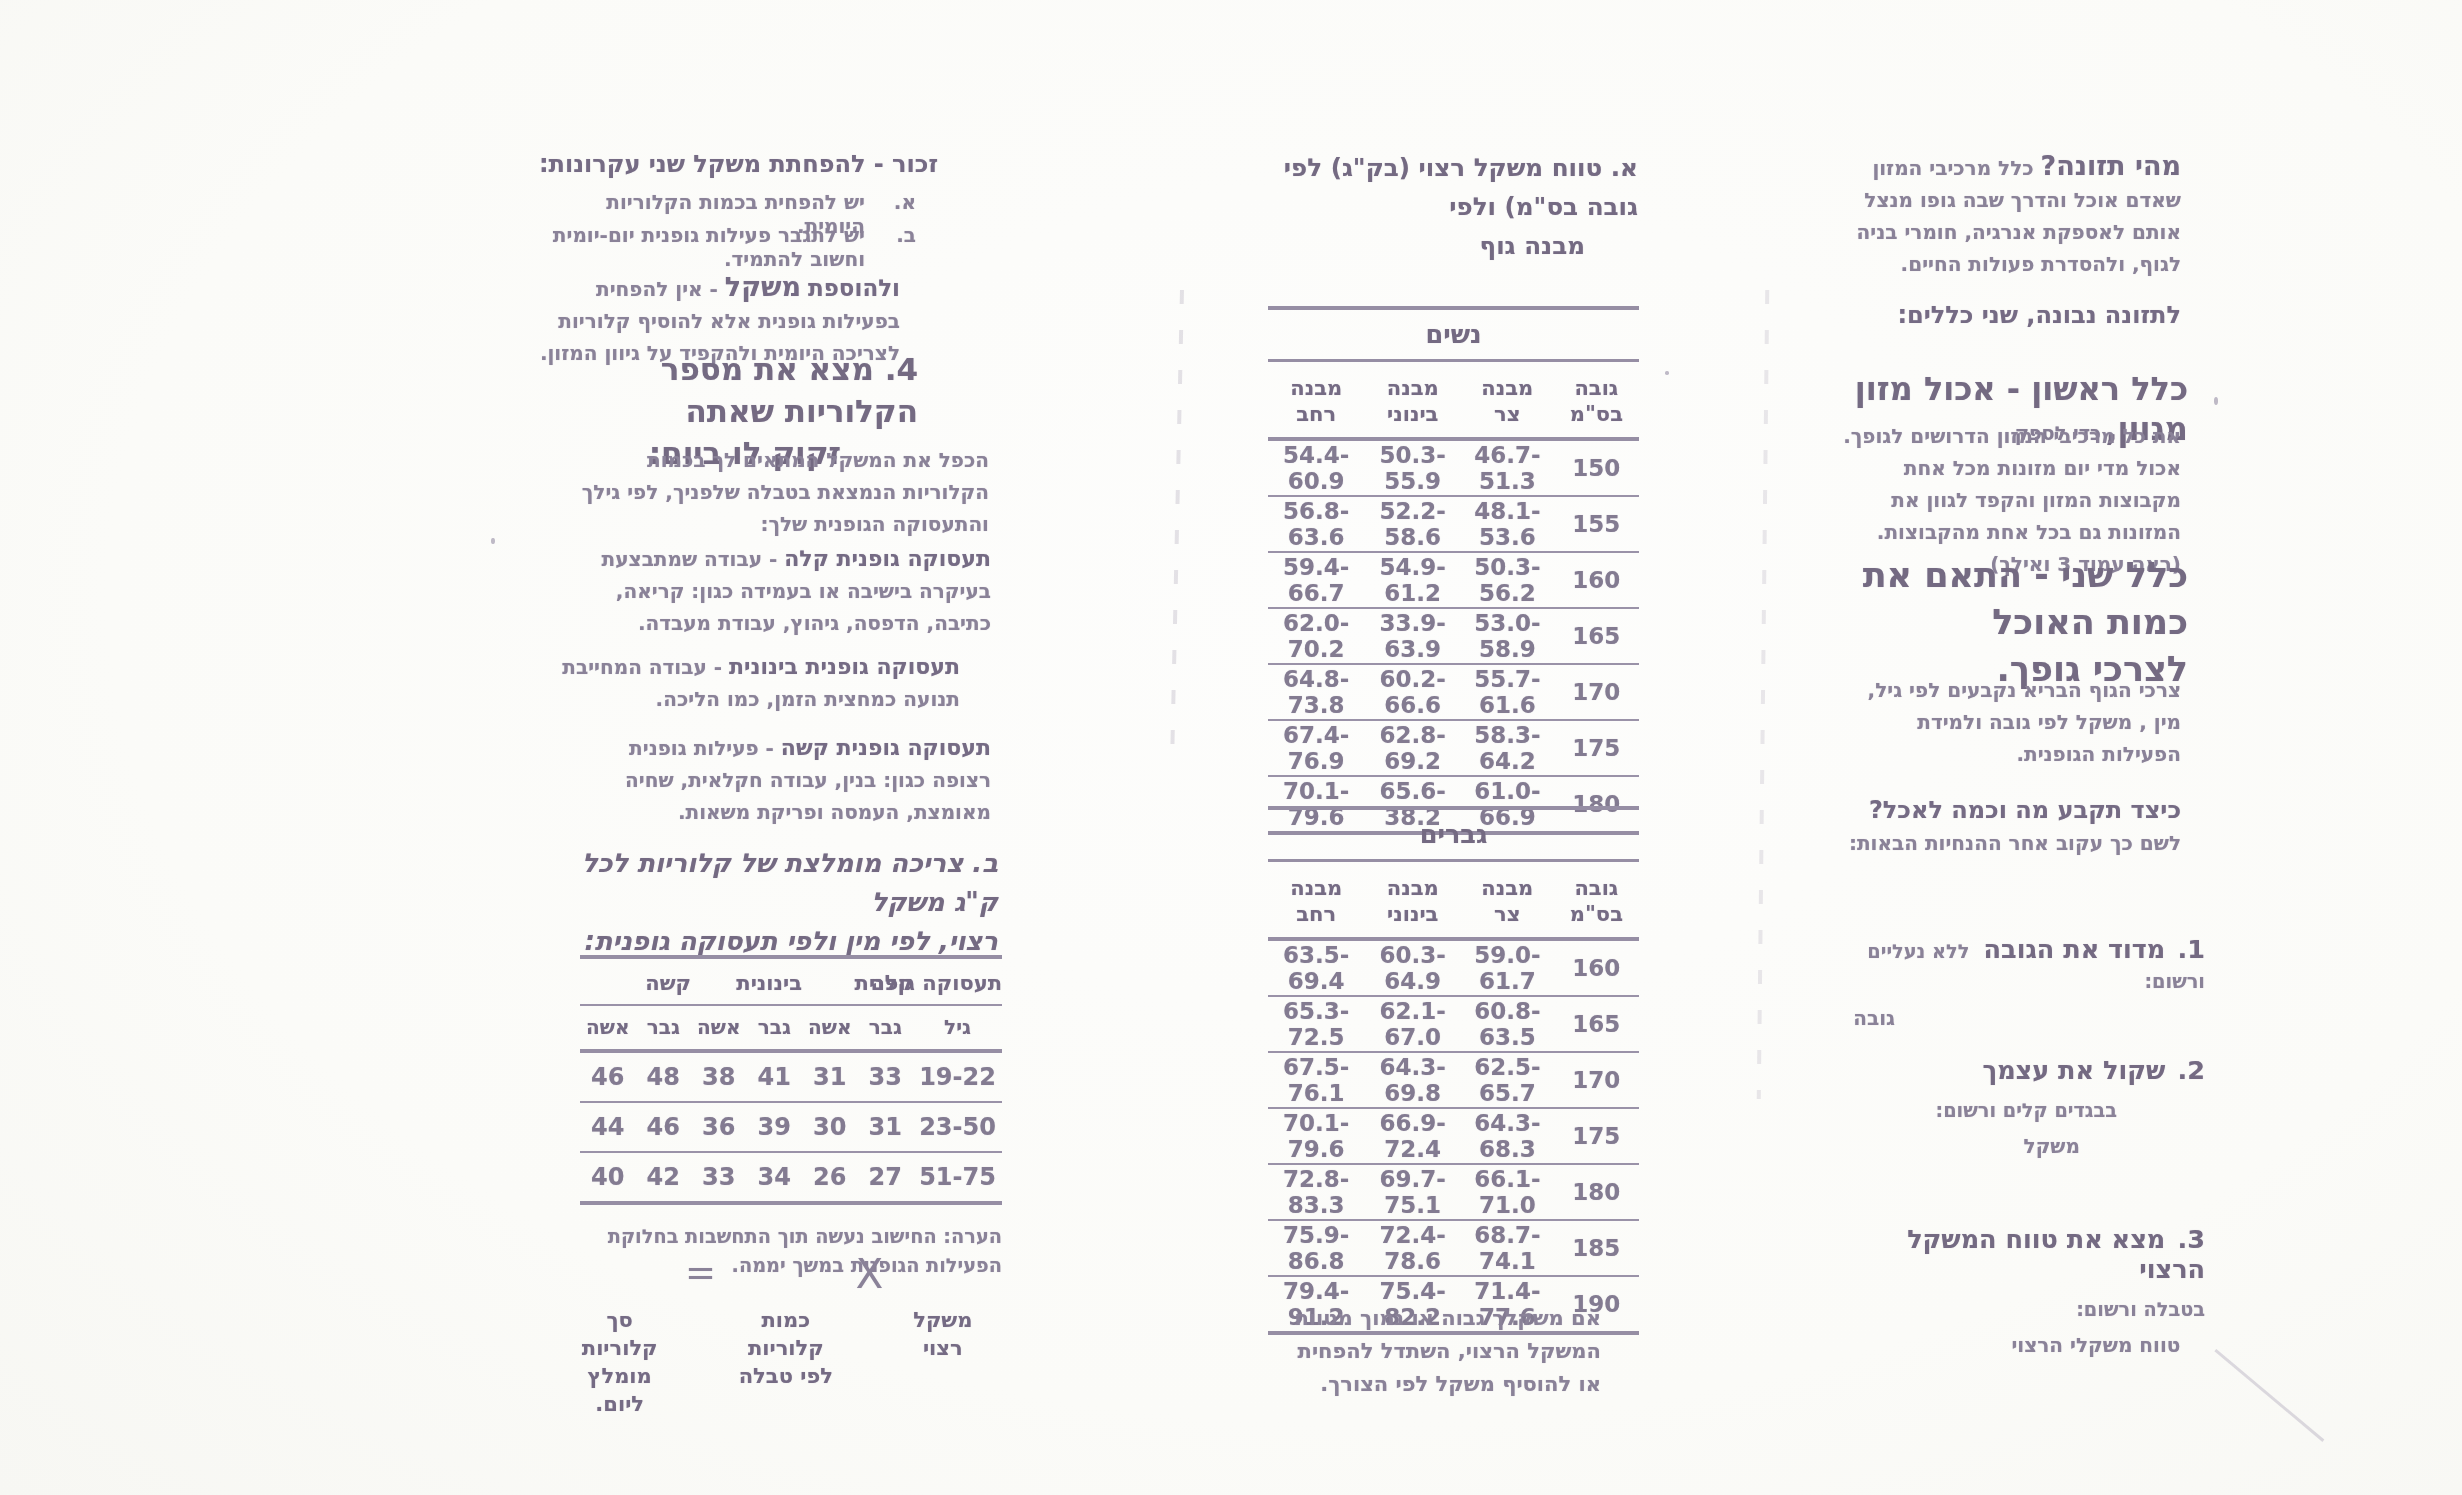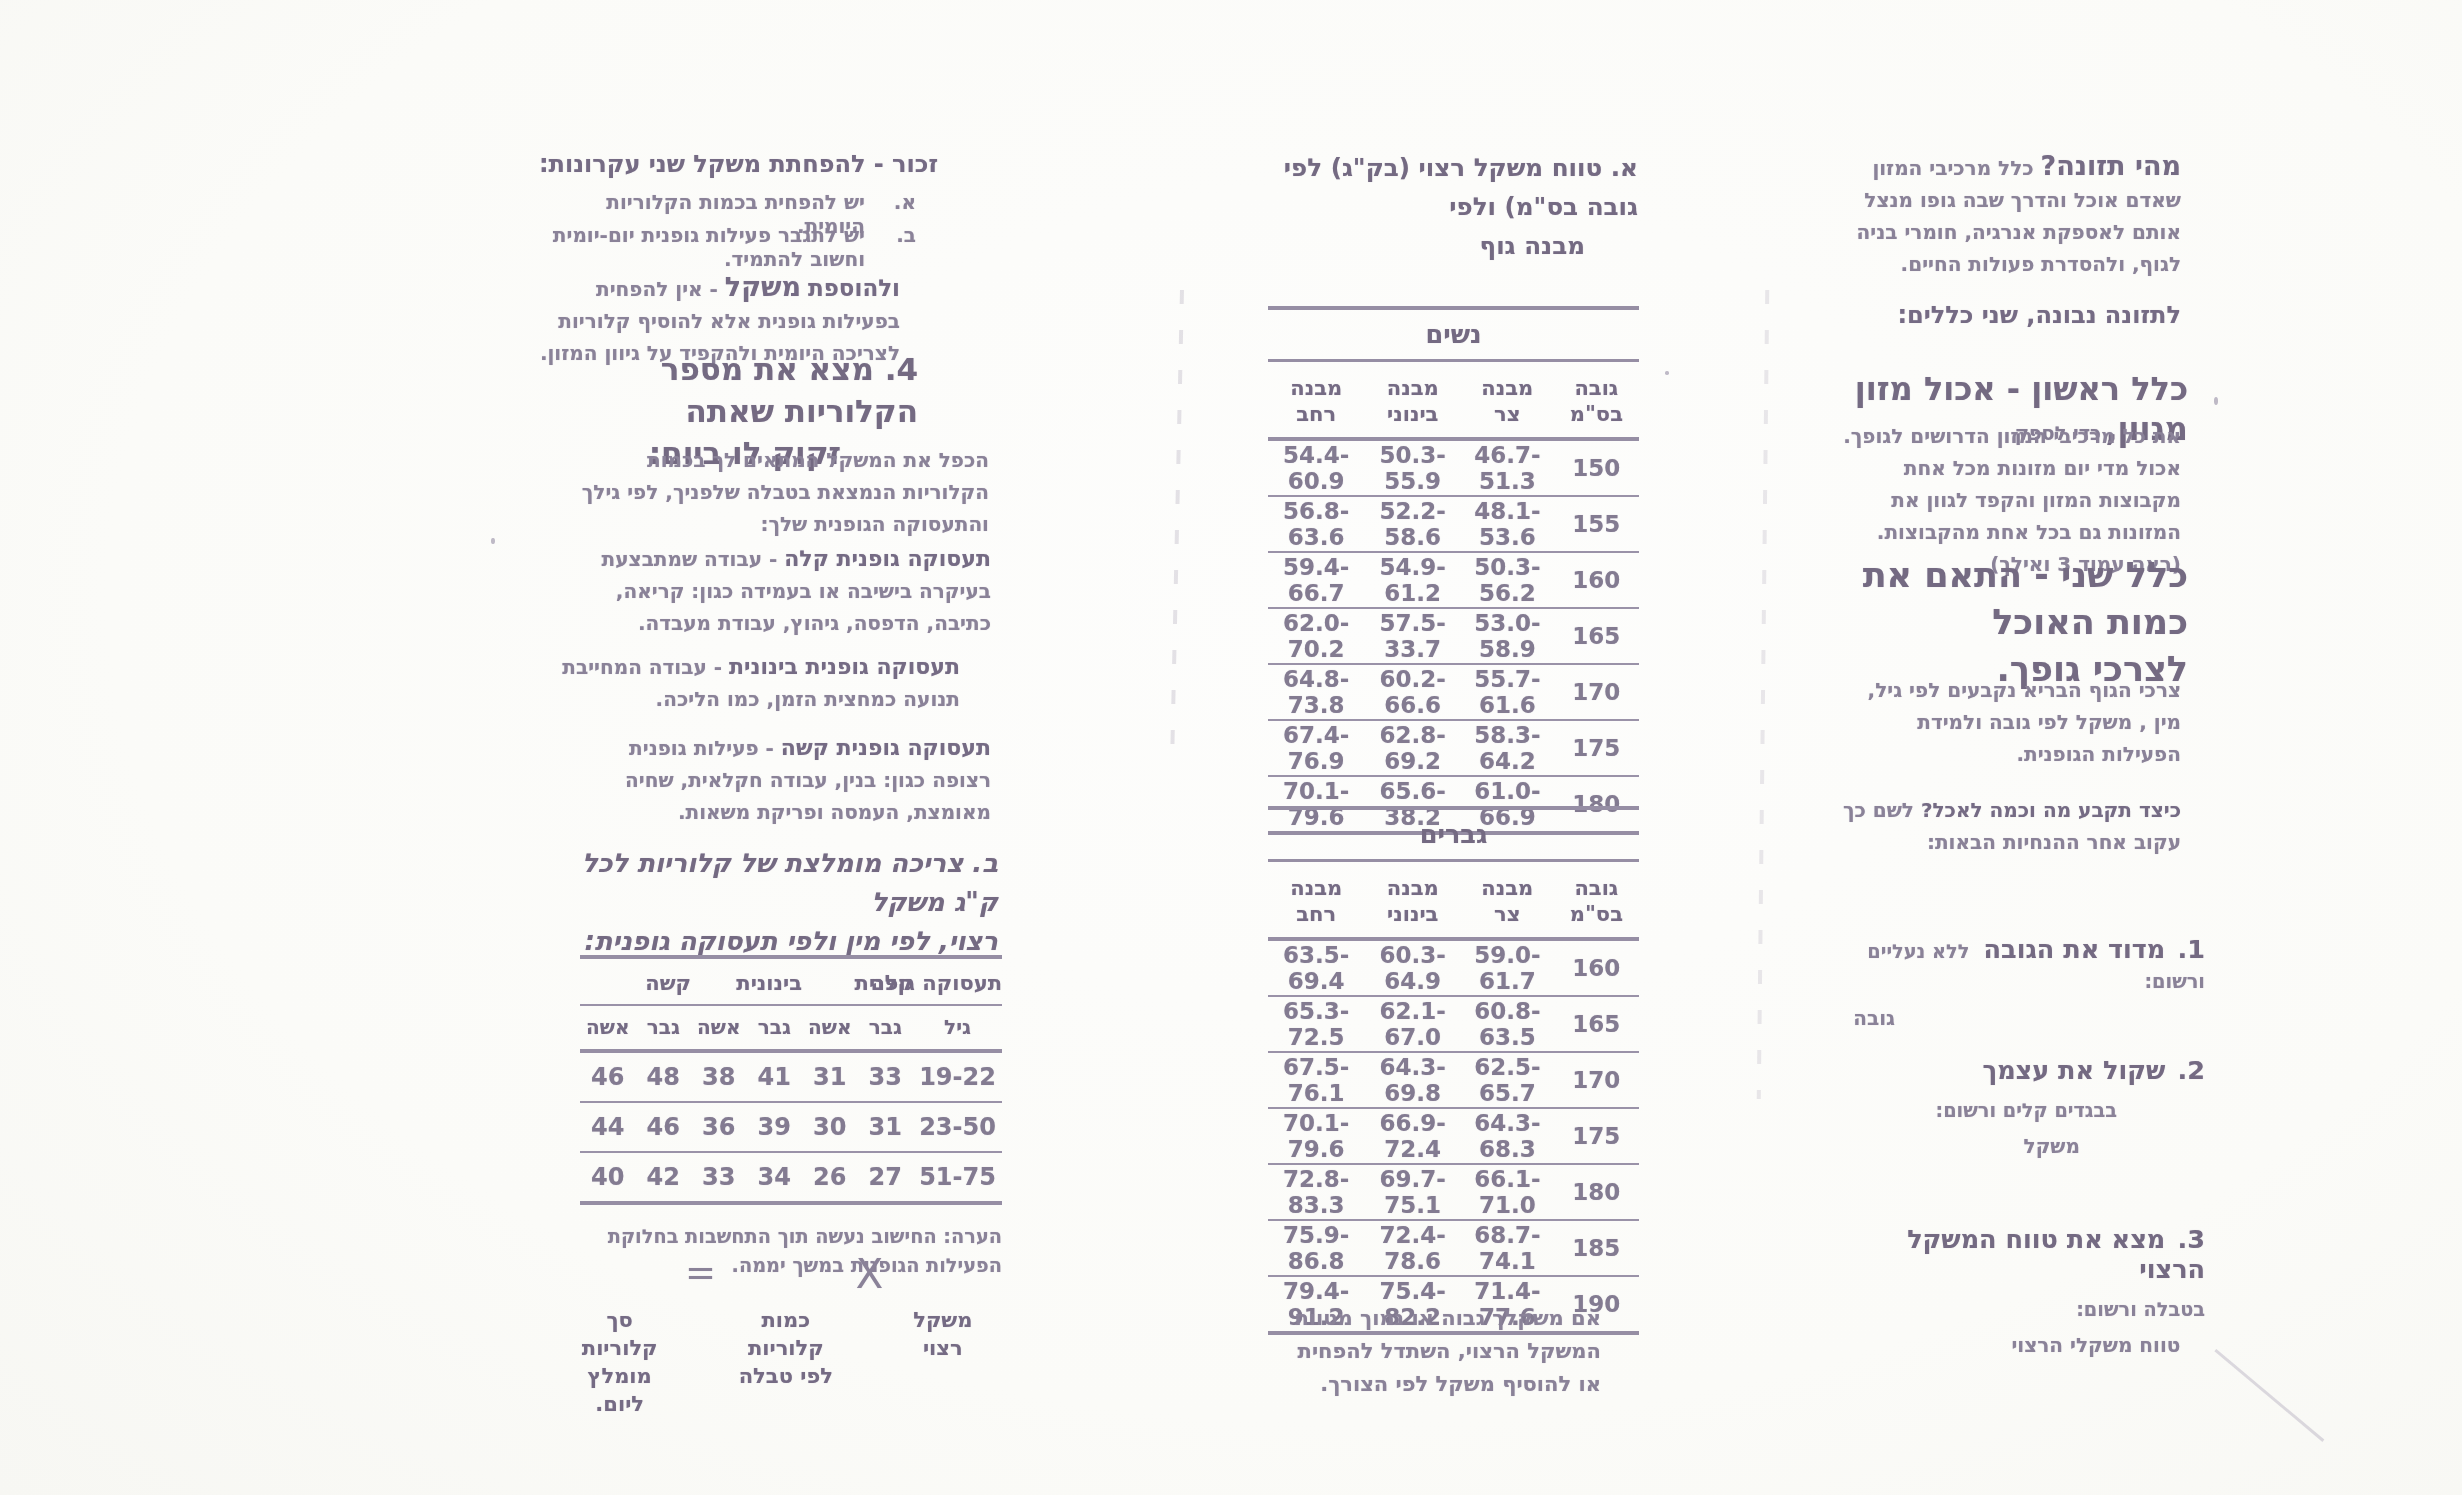--- a/index.html
+++ b/index.html
@@ -17,21 +17,21 @@
 
   
   .body-text { font-size:20px; line-height:32px; font-weight:600; color:#8a8298; }
 
   
   .intro-lead { font-size:27px; font-weight:800; color:#756b84; }
   .rules-intro { font-size:24px; font-weight:800; color:#756b84; }
   .rule-title-big { font-size:32px; line-height:40px; font-weight:800; color:#746a82; }
   .rule2-title { font-size:35px; line-height:47px; font-weight:800; color:#746a82; }
   .rule1-tail { font-size:19.3px; font-weight:700; color:#857d94; }
-  .how-lead { font-size:20px; font-weight:800; color:#756b84; }
+  .how-lead { font-size:24px; font-weight:800; color:#756b84; }
 
   .step { position:absolute; left:auto; right:257px; width:359px; }
   .step-line { font-size:25.5px; font-weight:800; color:#746a82; }
   .step-num { margin-left:12.3px; }
   .step-inline { font-size:19.3px; font-weight:700; color:#8a8298; margin-right:5.3px; }
   .step-sub { font-size:19.3px; font-weight:700; color:#8a8298; margin-top:14px; }
   .step-fill { font-size:20px; font-weight:700; color:#8a8298; margin-top:12.3px; }
   .sub-2 { margin-right:88px; }
   .sub-3 { }
   .fill-1 { margin-right:310px; }
@@ -197,21 +197,21 @@
           </tr>
           <tr>
             <td dir="ltr">160</td>
             <td dir="ltr">50.3-56.2</td>
             <td dir="ltr">54.9-61.2</td>
             <td dir="ltr">59.4-66.7</td>
           </tr>
           <tr>
             <td dir="ltr">165</td>
             <td dir="ltr">53.0-58.9</td>
-            <td dir="ltr">57.5-33.7</td>
+            <td dir="ltr">33.9-63.9</td>
             <td dir="ltr">62.0-70.2</td>
           </tr>
           <tr>
             <td dir="ltr">170</td>
             <td dir="ltr">55.7-61.6</td>
             <td dir="ltr">60.2-66.6</td>
             <td dir="ltr">64.8-73.8</td>
           </tr>
           <tr>
             <td dir="ltr">175</td>

